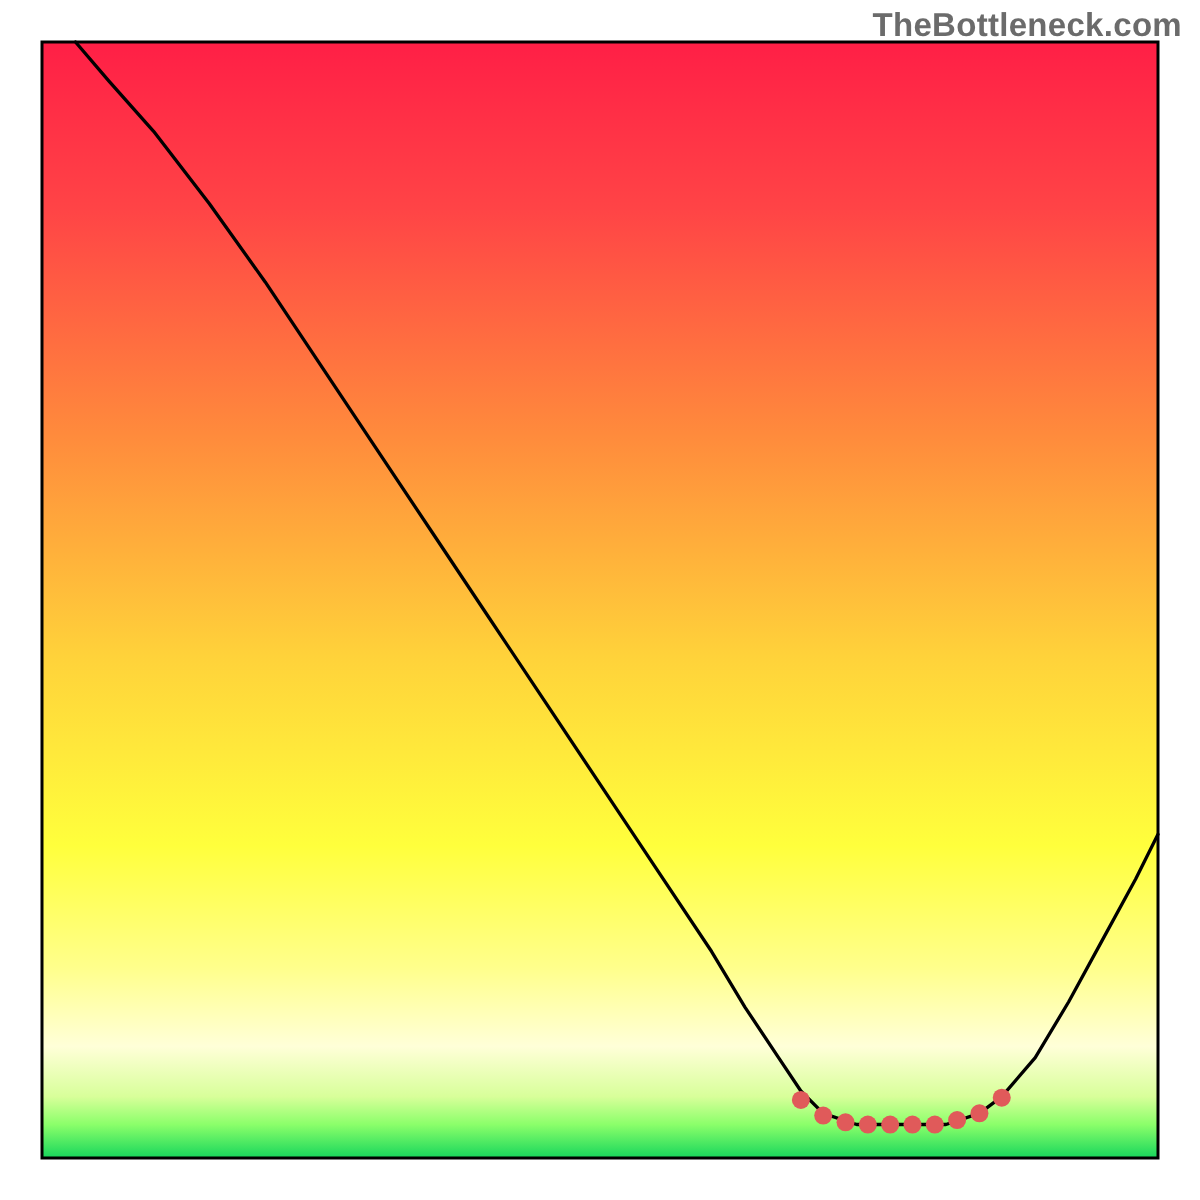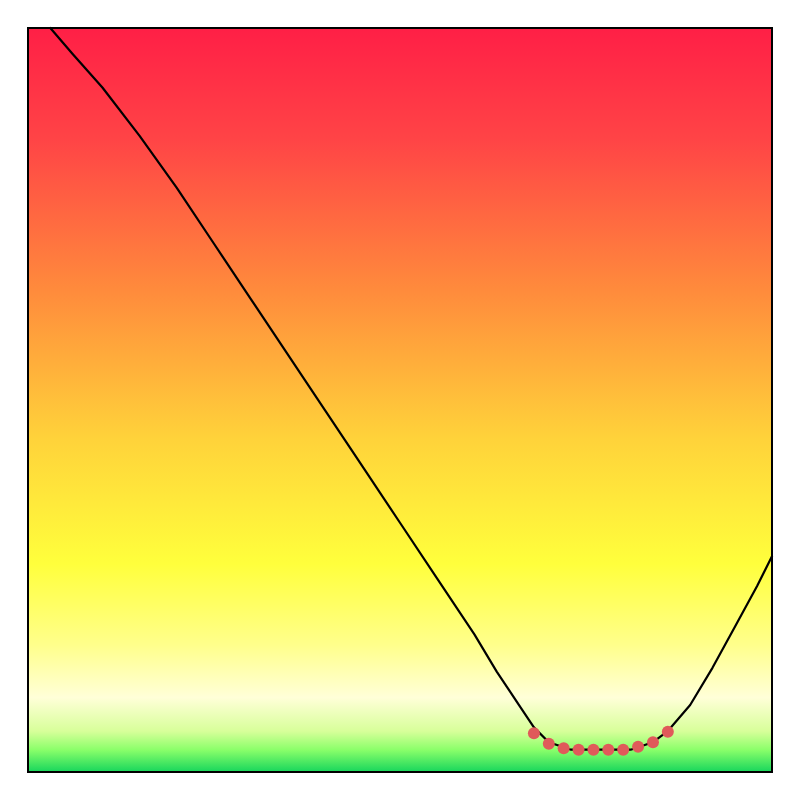--- a/index.html
+++ b/index.html
@@ -28,20 +28,21 @@
   svg {
     position: absolute;
     top: 0;
     left: 0;
   }
 </style>
 </head>
 <body>
 <div class="wrapper">
 
+<div class="watermark">TheBottleneck.com</div>
 
 <svg id="chart-svg" width="800" height="800">
       <defs>
         <linearGradient id="bg-grad" x1="0" y1="0" x2="0" y2="1">
           <stop offset="0%" stop-color="#ff1f46"></stop>
           <stop offset="15%" stop-color="#ff4446"></stop>
           <stop offset="35%" stop-color="#ff8a3c"></stop>
           <stop offset="55.00000000000001%" stop-color="#ffd23a"></stop>
           <stop offset="72%" stop-color="#ffff3c"></stop>
           <stop offset="83%" stop-color="#ffff8c"></stop>

